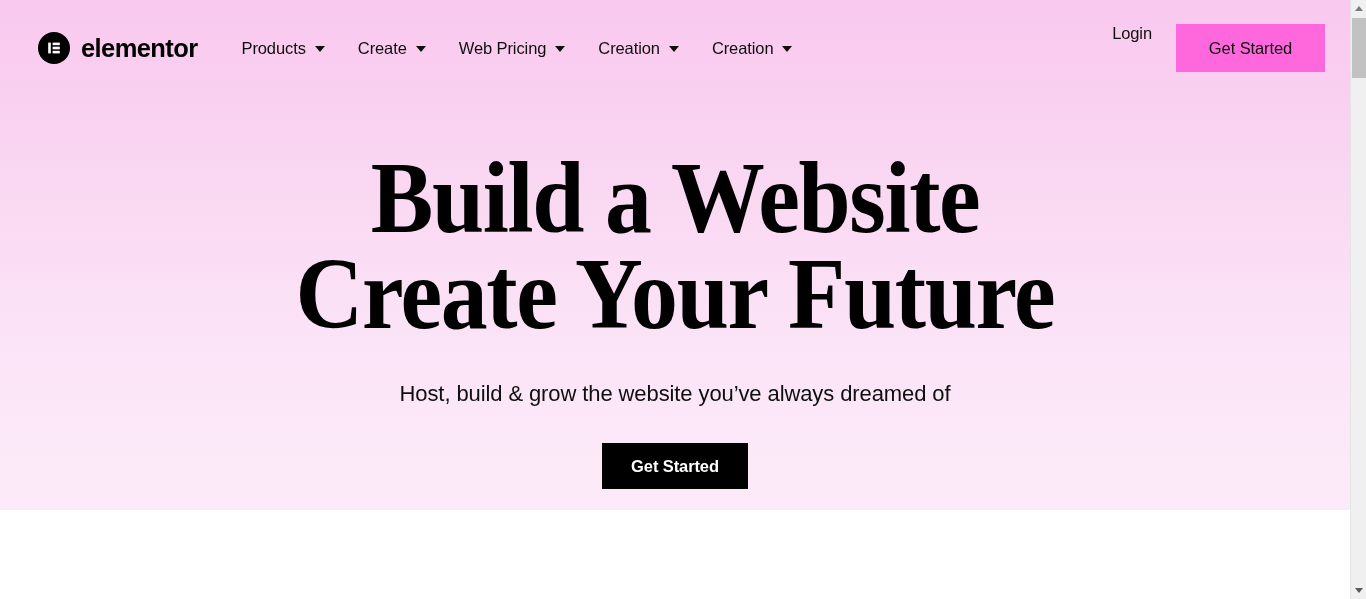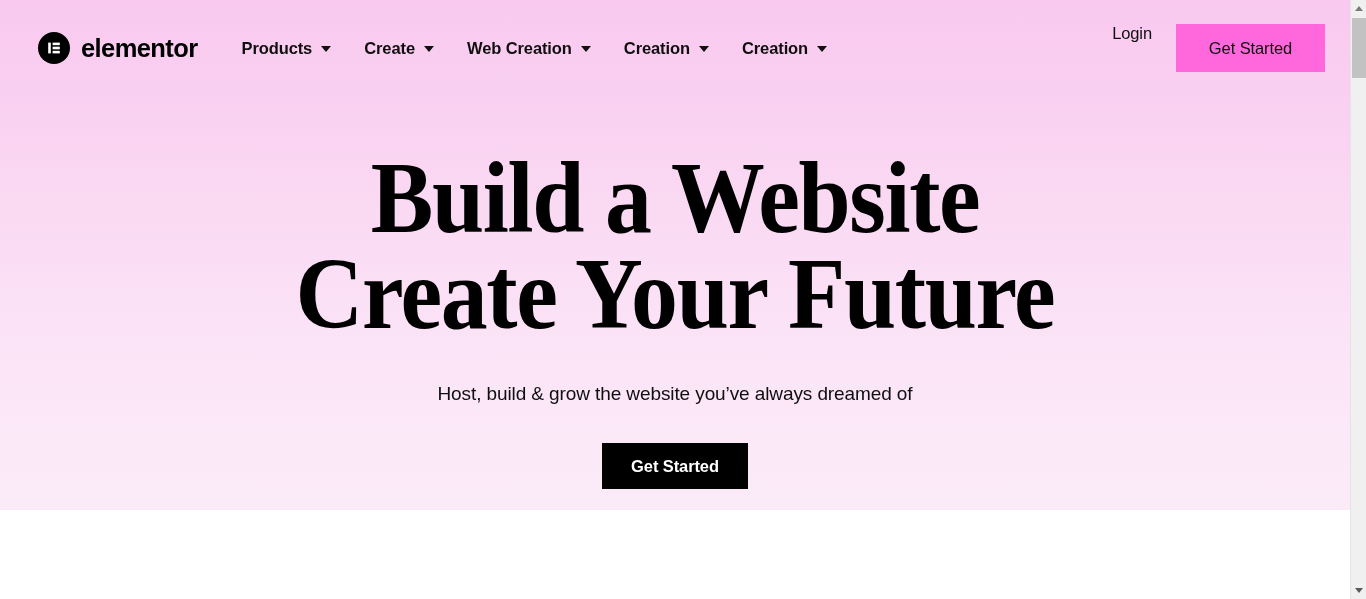--- a/index.html
+++ b/index.html
@@ -83,21 +83,21 @@
 
   .nav-item {
     display: flex;
     align-items: center;
     gap: 9px;
     cursor: pointer;
   }
 
   .nav-label {
     font-size: 16.5px;
-    font-weight: 700;
+    font-weight: 400;
     color: #0f0f0f;
     letter-spacing: -0.1px;
   }
 
   .caret {
     width: 0; height: 0;
     border-left: 5.5px solid transparent;
     border-right: 5.5px solid transparent;
     border-top: 6px solid #0f0f0f;
     margin-top: 2px;
@@ -148,21 +148,21 @@
     color: #000000;
     letter-spacing: -1.5px;
     margin-top: 54px;
     transform: scaleX(0.92);
   }
 
   .headline-line { display: block; white-space: nowrap; }
 
   .subhead {
     margin-top: 38px;
-    font-size: 19px;
+    font-size: 22px;
     line-height: 28px;
     color: #0f0f0f;
     font-weight: 400;
     letter-spacing: -0.1px;
   }
 
   .subhead-line { display: block; }
 
   .hero-cta {
     display: block;
@@ -289,21 +289,21 @@
       <nav class="nav">
         <div class="nav-item">
           <span class="nav-label">Products</span>
           <span class="caret"></span>
         </div>
         <div class="nav-item">
           <span class="nav-label">Create</span>
           <span class="caret"></span>
         </div>
         <div class="nav-item">
-          <span class="nav-label">Web Creation</span>
+          <span class="nav-label">Web Pricing</span>
           <span class="caret"></span>
         </div>
         <div class="nav-item">
           <span class="nav-label">Creation</span>
           <span class="caret"></span>
         </div>
         <div class="nav-item">
           <span class="nav-label">Creation</span>
           <span class="caret"></span>
         </div>

